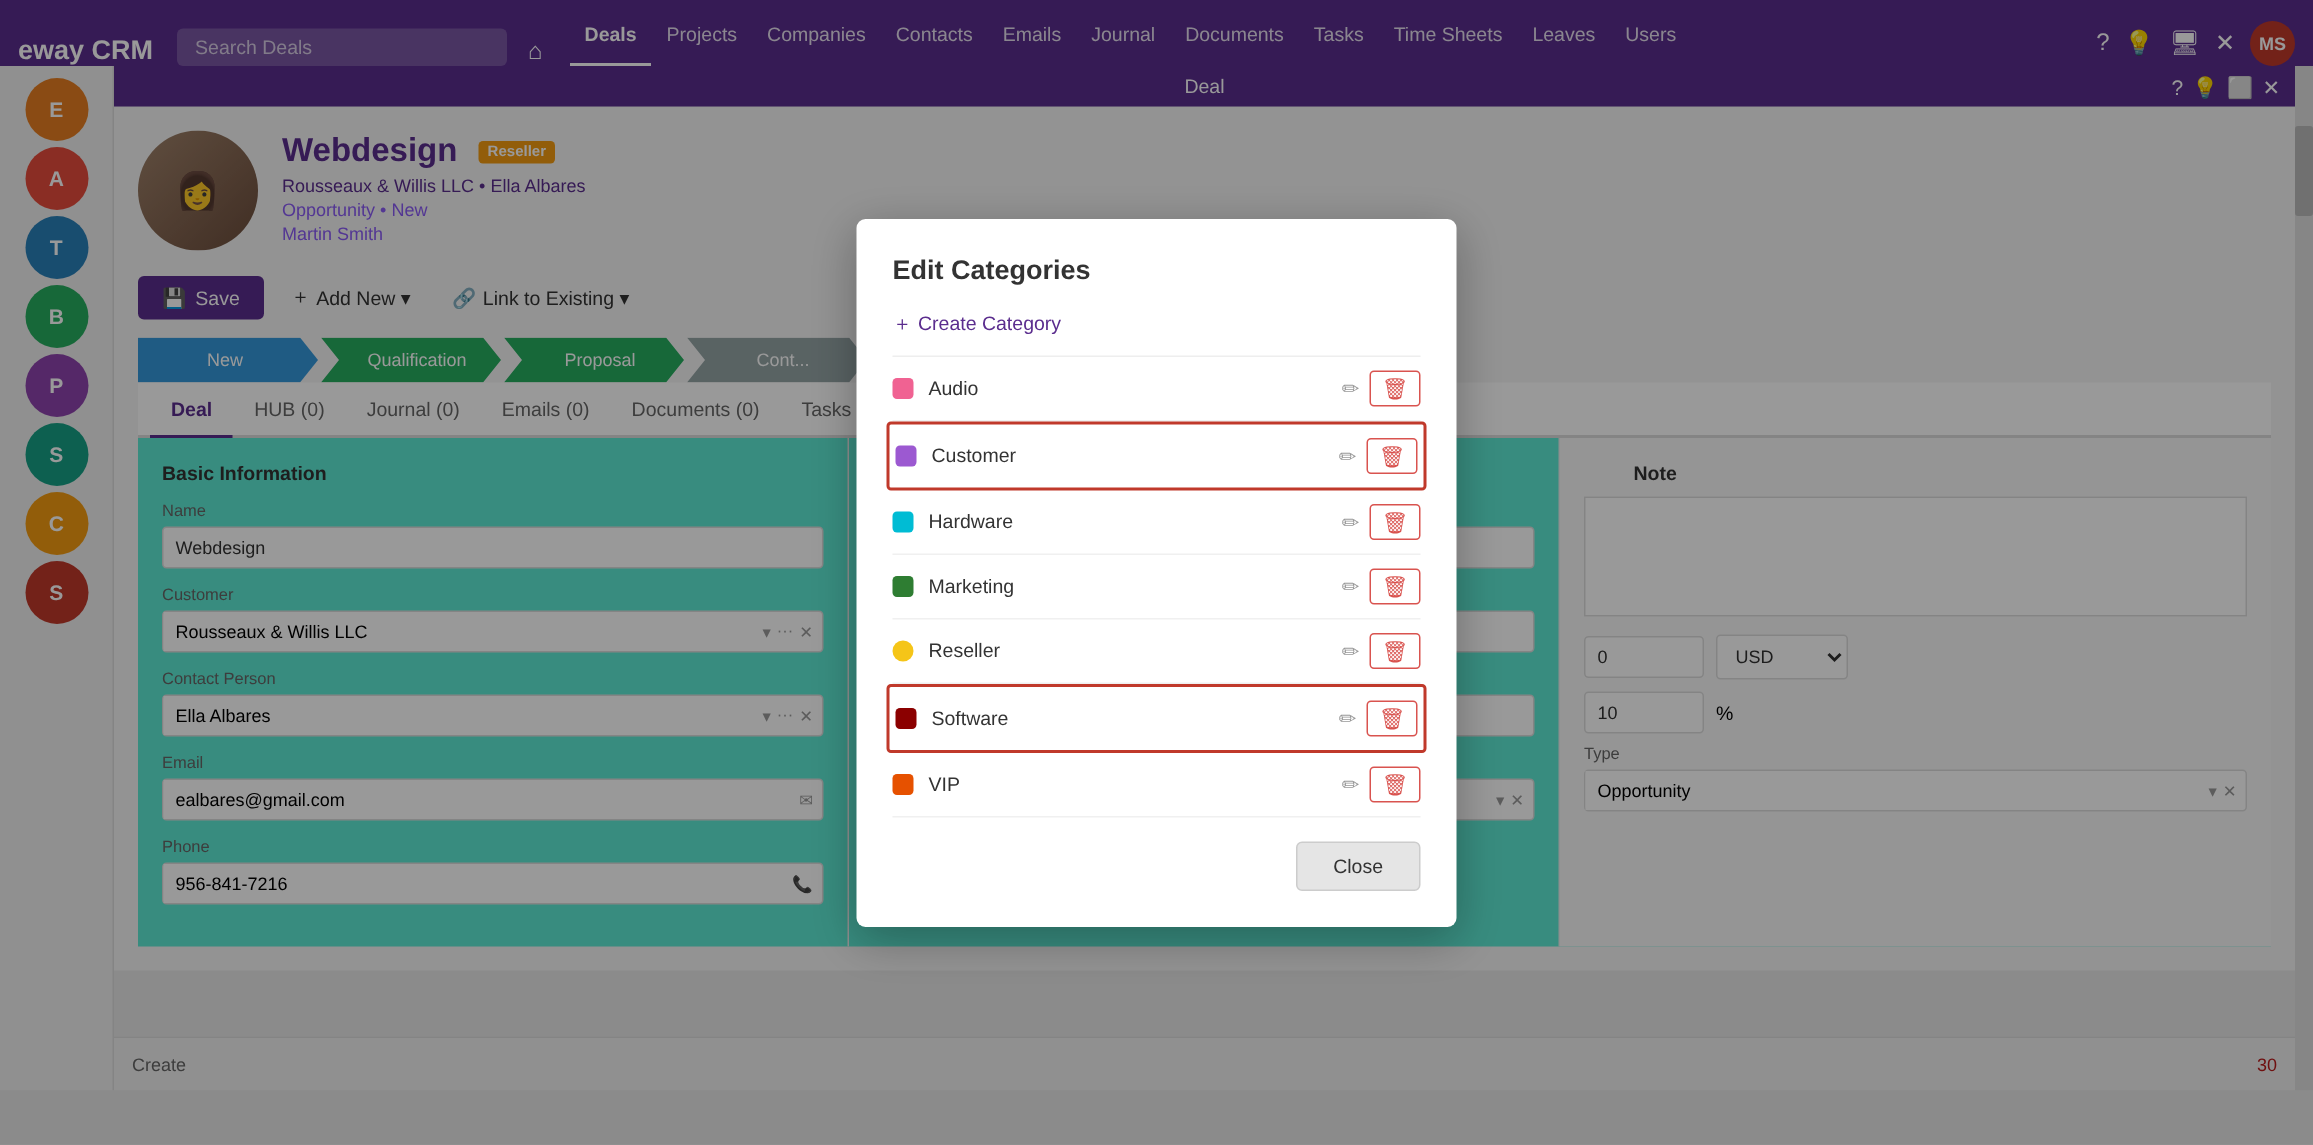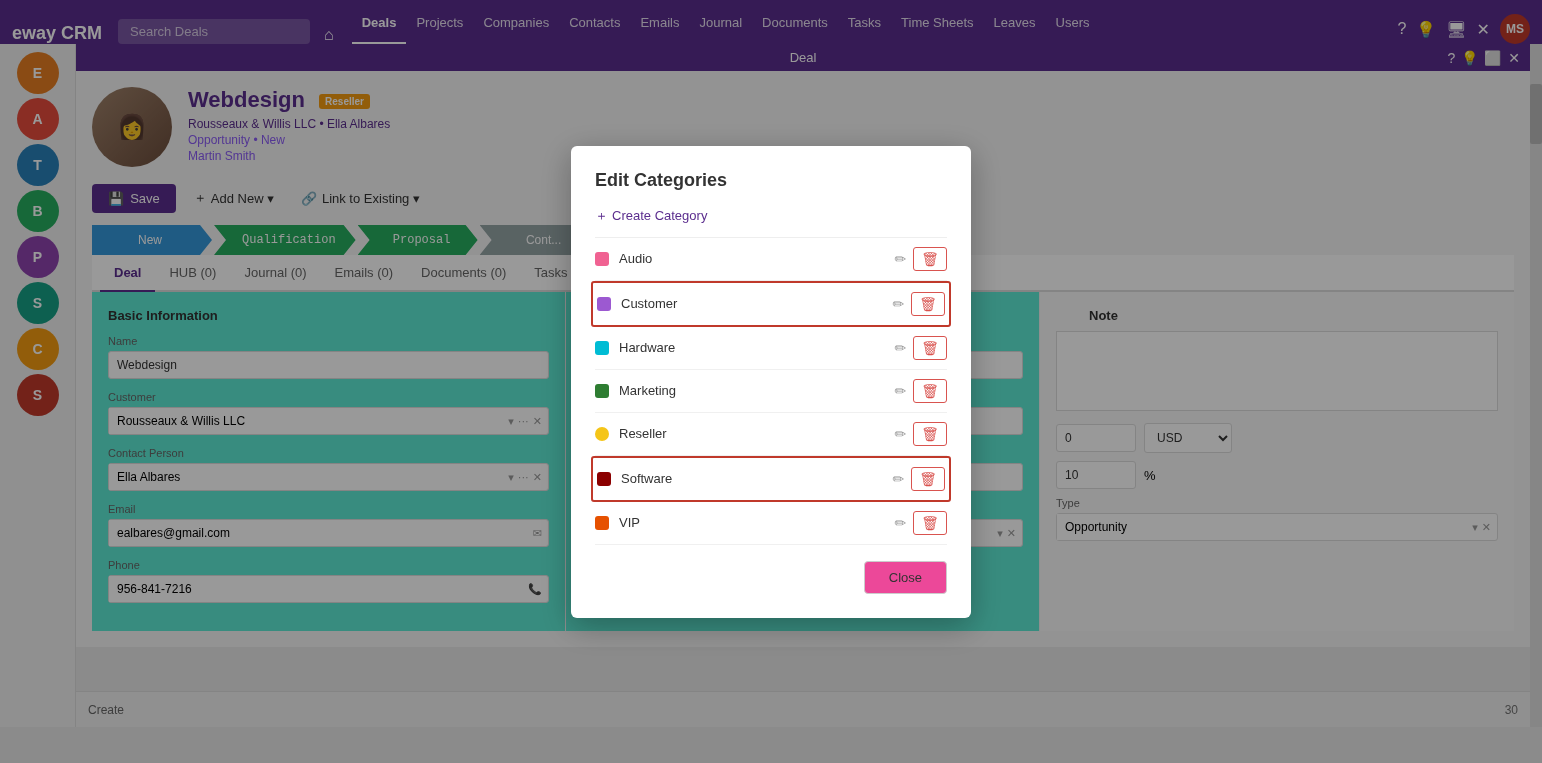--- a/index.html
+++ b/index.html
@@ -20,21 +20,21 @@
       font-size: 18px;
       font-weight: bold;
       margin-right: 8px;
     }
     .search-bar {
       background: rgba(255,255,255,0.2);
       border: none;
       border-radius: 4px;
       color: white;
       padding: 5px 12px;
-      width: 192px;
+      width: 220px;
       font-size: 13px;
     }
     .search-bar::placeholder { color: rgba(255,255,255,0.7); }
     .home-icon { color: white; font-size: 16px; margin: 0 6px; cursor: pointer; }
     .nav-links { display: flex; gap: 0; margin-left: 4px; }
     .nav-link {
       color: rgba(255,255,255,0.85);
       padding: 12px 10px;
       cursor: pointer;
       font-size: 13px;
@@ -128,21 +128,21 @@
     
     .pipeline { display: flex; margin-bottom: 0; }
     .pipeline-step {
       padding: 8px 20px 8px 28px;
       font-size: 12px; font-weight: 500; color: white;
       position: relative; clip-path: polygon(0 0, calc(100% - 12px) 0, 100% 50%, calc(100% - 12px) 100%, 0 100%, 12px 50%);
       margin-right: 2px; min-width: 120px; text-align: center;
     }
     .pipeline-step:first-child { clip-path: polygon(0 0, calc(100% - 12px) 0, 100% 50%, calc(100% - 12px) 100%, 0 100%); padding-left: 16px; }
     .pipeline-step.active { background: #3498db; }
-    .pipeline-step.completed { background: #27ae60; font-family: Liberation Mono, monospace; }
+    .pipeline-step.completed { background: #27ae60; }
     .pipeline-step.inactive { background: #95a5a6; }
 
     
     .tabs { display: flex; border-bottom: 2px solid #ddd; background: white; padding: 0 8px; }
     .tab {
       padding: 10px 14px; cursor: pointer; font-size: 13px; color: #666;
       border-bottom: 2px solid transparent; margin-bottom: -2px;
     }
     .tab.active { color: #5b2d8e; border-bottom: 2px solid #5b2d8e; font-weight: 600; }
 
@@ -197,32 +197,32 @@
       background: none; border: none; cursor: pointer; color: #999; font-size: 14px;
       padding: 3px 5px; border-radius: 3px;
     }
     .cat-delete-btn {
       background: none; border: 1px solid #d9534f; cursor: pointer; color: #d9534f;
       font-size: 14px; padding: 3px 7px; border-radius: 3px; border-width: 1px;
     }
 
     .modal-footer { text-align: right; margin-top: 16px; }
     .btn-close {
-      border: 1px solid #ccc; background: #ec4899; color: #333; padding: 8px 24px;
+      border: 1px solid #ccc; background: #e5e5e5; color: #333; padding: 8px 24px;
       border-radius: 4px; cursor: pointer; font-size: 13px;
     }
 
     
     .bottom-bar {
       position: absolute; bottom: 0; left: 0; right: 0; height: 36px;
       background: #f0f0f0; border-top: 1px solid #ddd;
       display: flex; align-items: center; padding: 0 12px;
       font-size: 12px; color: #666;
     }
-    .page-num { margin-left: auto; font-size: 12px; color: #737373; }
+    .page-num { margin-left: auto; font-size: 12px; color: #b91c1c; }
 
     
     .right-scrollbar {
       width: 12px; background: #e0e0e0; flex-shrink: 0;
       display: flex; flex-direction: column;
     }
     .scrollbar-thumb {
       width: 100%; height: 60px; background: #bbb;
       border-radius: 2px; margin-top: 40px;
     }

